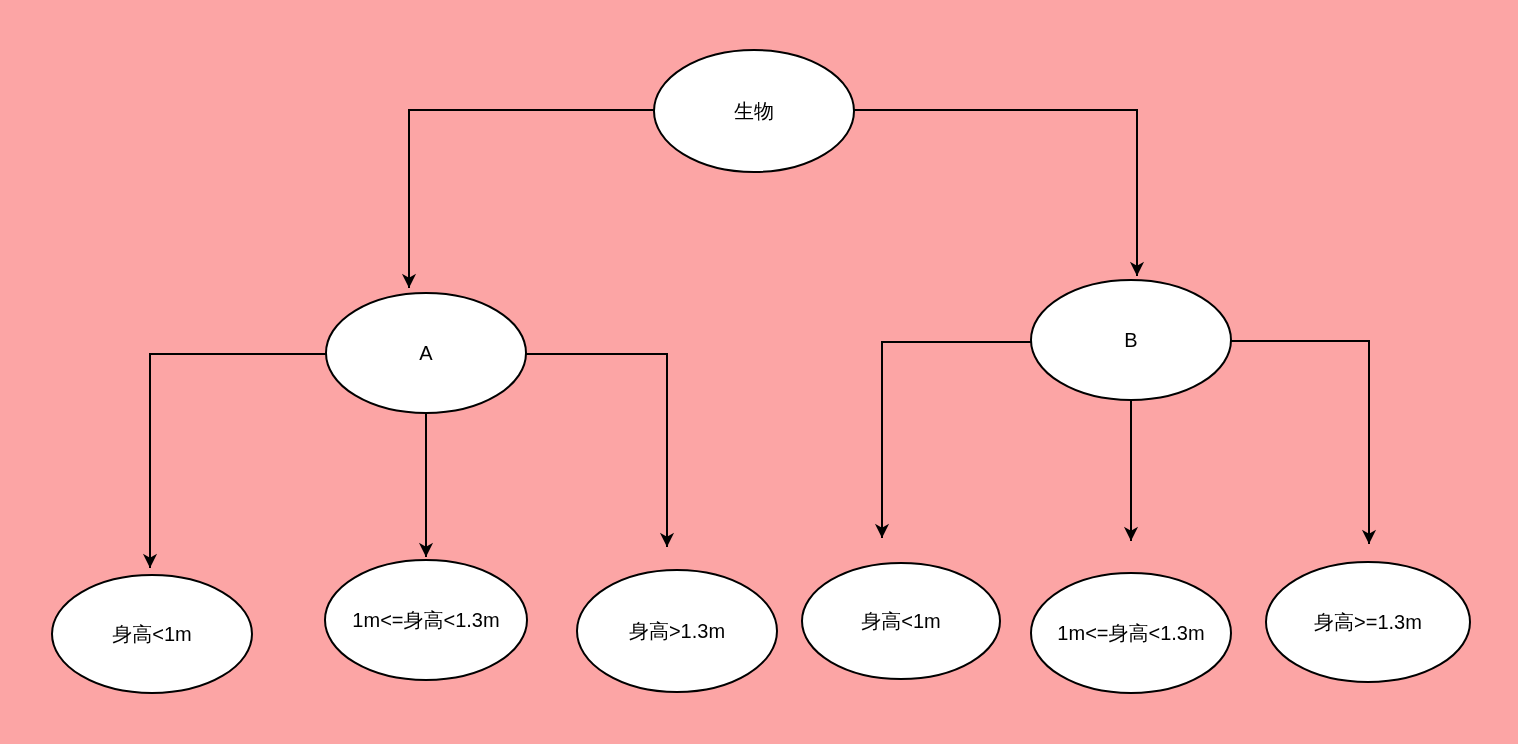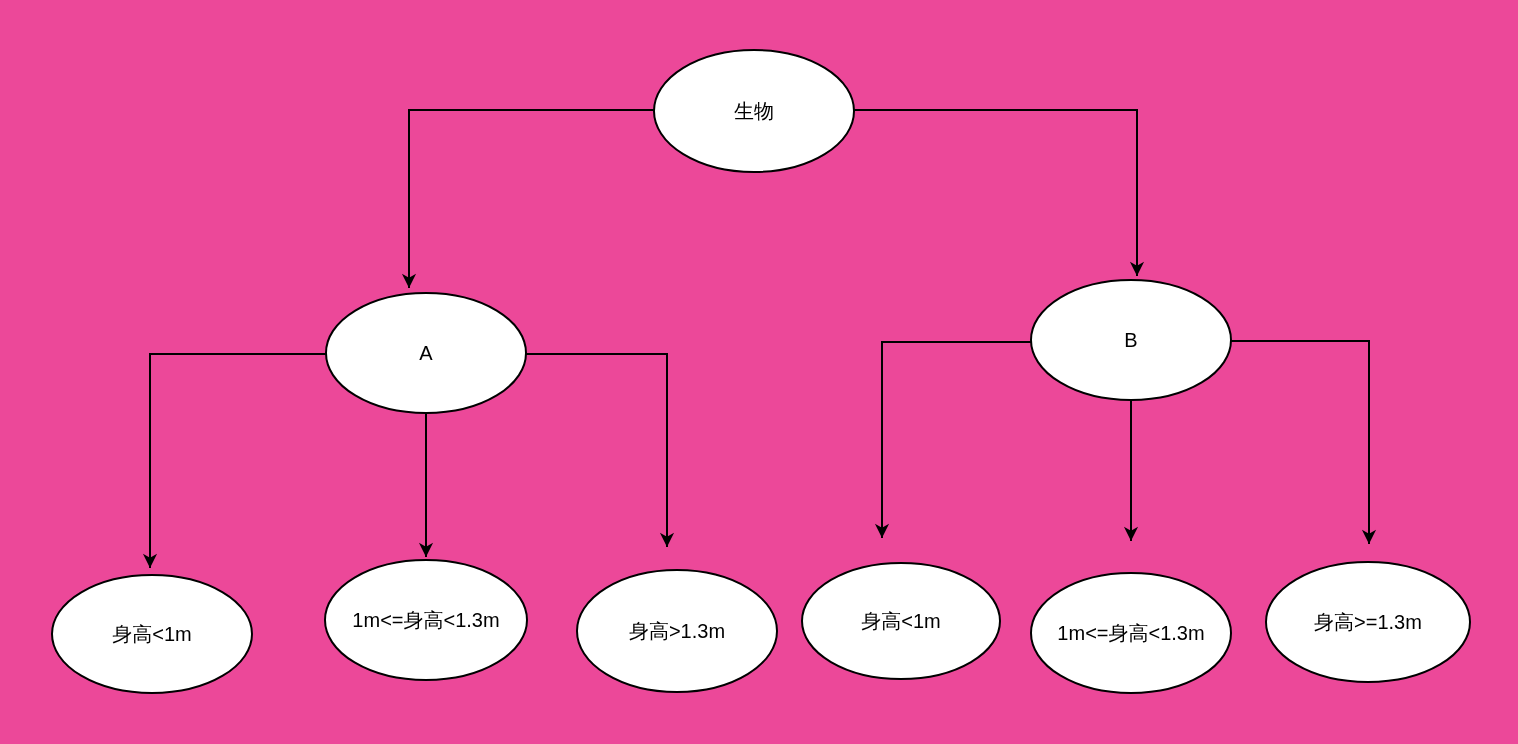--- a/index.html
+++ b/index.html
@@ -4,21 +4,21 @@
 <style>
   html, body {
     margin: 0;
     padding: 0;
     background: #ffffff;
   }
   .canvas {
     position: relative;
     width: 1518px;
     height: 744px;
-    background: #ec4899;
+    background: #fca5a5;
     font-family: "Liberation Sans", sans-serif;
     overflow: hidden;
   }
   svg.diagram {
     display: block;
     width: 1518px;
     height: 744px;
   }
   .node-shape {
     fill: #ffffff;

